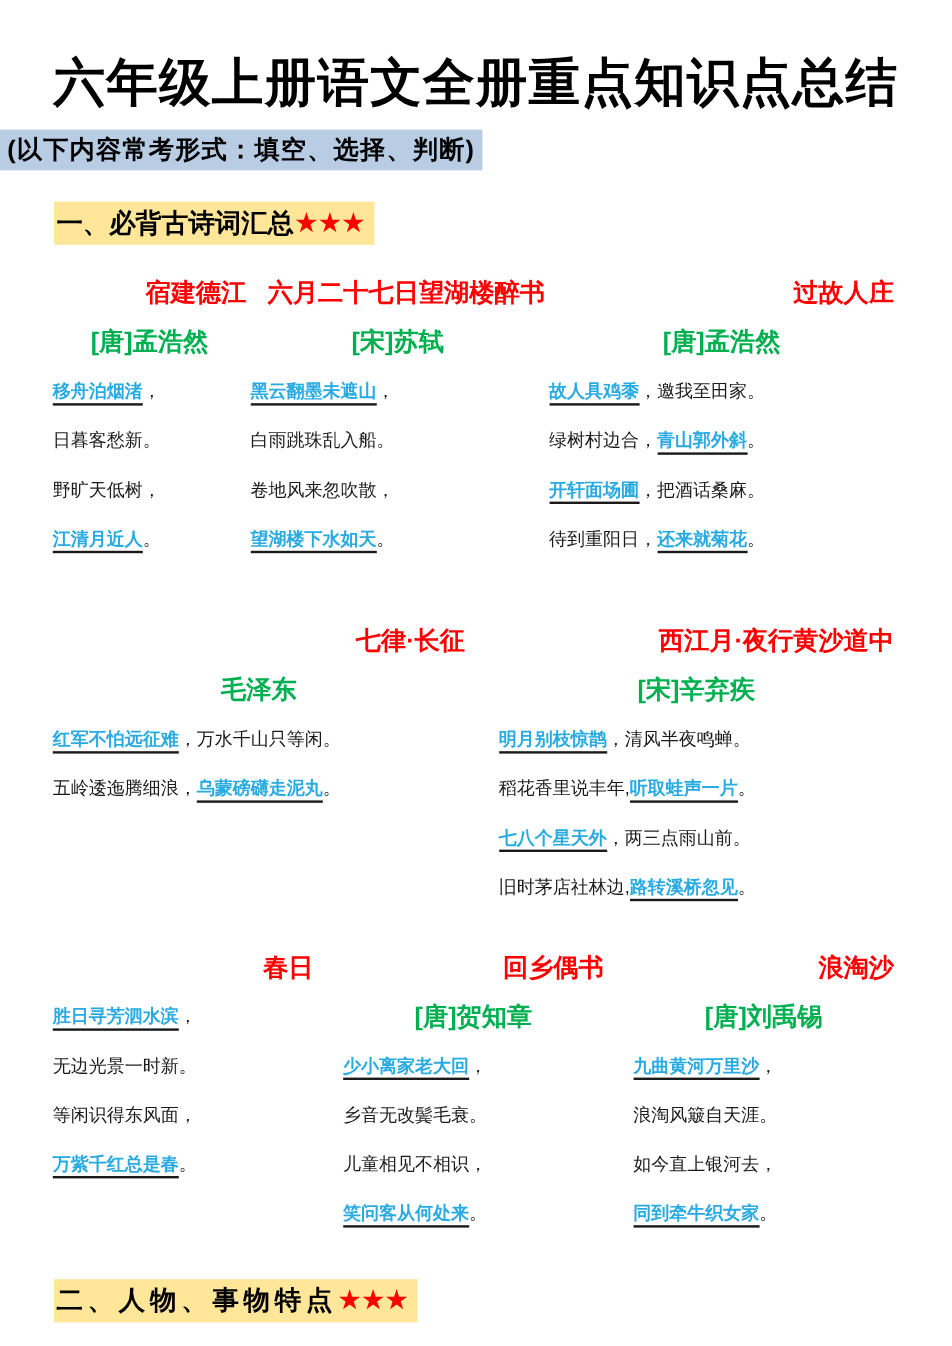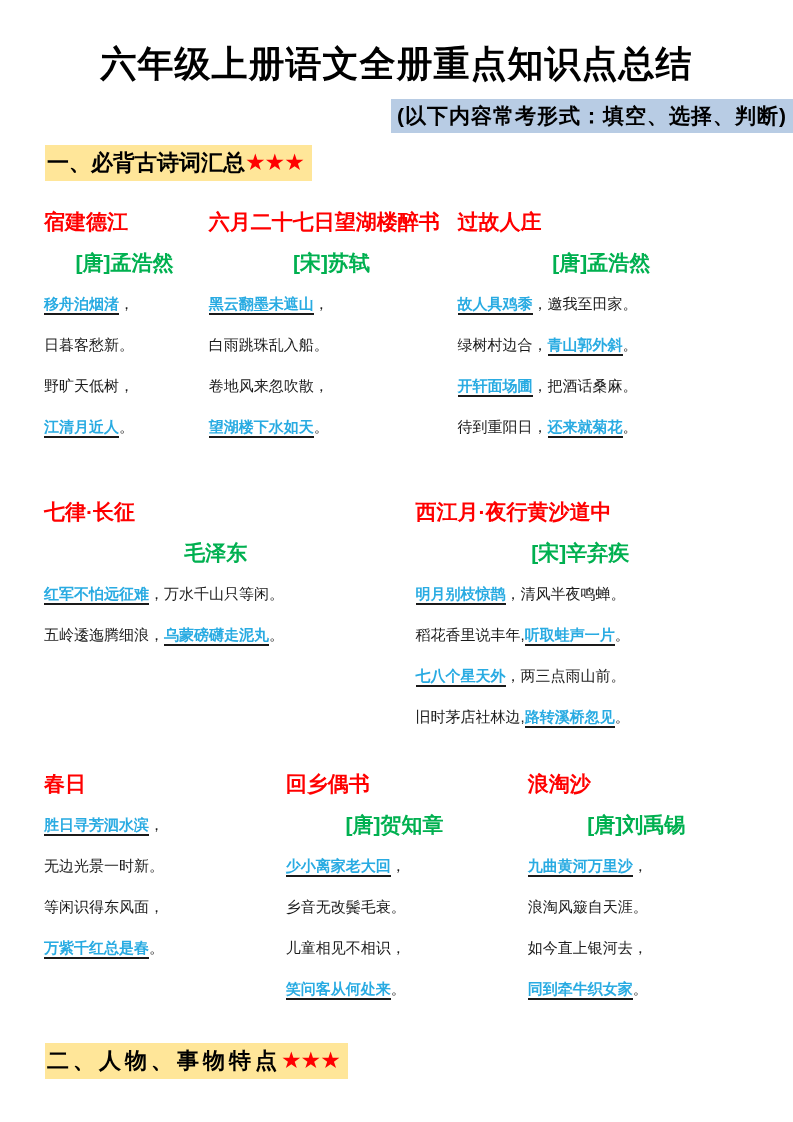--- a/index.html
+++ b/index.html
@@ -3,24 +3,24 @@
 <meta charset="utf-8">
 <style>
   html,body{margin:0;padding:0;}
   body{
     width:793px;height:1122px;background:#ffffff;
     font-family:"Liberation Sans","DejaVu Sans",sans-serif;
     color:#1a1a1a;overflow:hidden;
   }
   .page{padding-top:40px;}
   .doc-title{
-    font-size:36px;font-weight:bold;text-align:center;
+    font-size:43px;font-weight:bold;text-align:center;
     margin:0 0 10px 0;letter-spacing:1px;color:#000;
   }
-  .subtitle-wrap{text-align:right;margin:0 0 12px 0;}
+  .subtitle-wrap{text-align:left;margin:0 0 26px 0;}
   .subtitle{
     display:inline-block;background:#b8cce4;color:#000;
     font-size:21px;font-weight:bold;padding:3px 6px;letter-spacing:1px;
   }
   .section-heading{margin:0 0 0 45px;}
   .section-heading .hl{
     display:inline-block;background:#ffe699;padding:3px 8px 3px 2px;
     font-size:22px;font-weight:bold;color:#000;
   }
   .section-heading .stars{color:#ff0000;font-size:23px;letter-spacing:-1px;}
@@ -29,21 +29,21 @@
   .row1{margin-top:24px;}
   .row2{margin-top:44px;}
   .row3{margin-top:26px;}
   .row1 .poem:nth-child(1){width:23%;}
   .row1 .poem:nth-child(2){width:35%;}
   .row1 .poem:nth-child(3){width:41%;}
   .row2 .poem:nth-child(1){width:49%;}
   .row2 .poem:nth-child(2){width:47%;}
   .row3 .poem{width:31%;}
   .poem-title{
-    color:#ff0000;font-weight:bold;font-size:21px;text-align:left;
+    color:#ff0000;font-weight:bold;font-size:21px;text-align:right;
     height:41px;line-height:34px;white-space:nowrap;
   }
   .poem-author{
     color:#00b050;font-weight:bold;font-size:21px;text-align:center;
     height:41px;line-height:34px;white-space:nowrap;
   }
   .poem-line{
     font-size:15px;height:41px;line-height:34px;white-space:nowrap;
   }
   .poem-line .plain{color:#1a1a1a;font-weight:400;}

